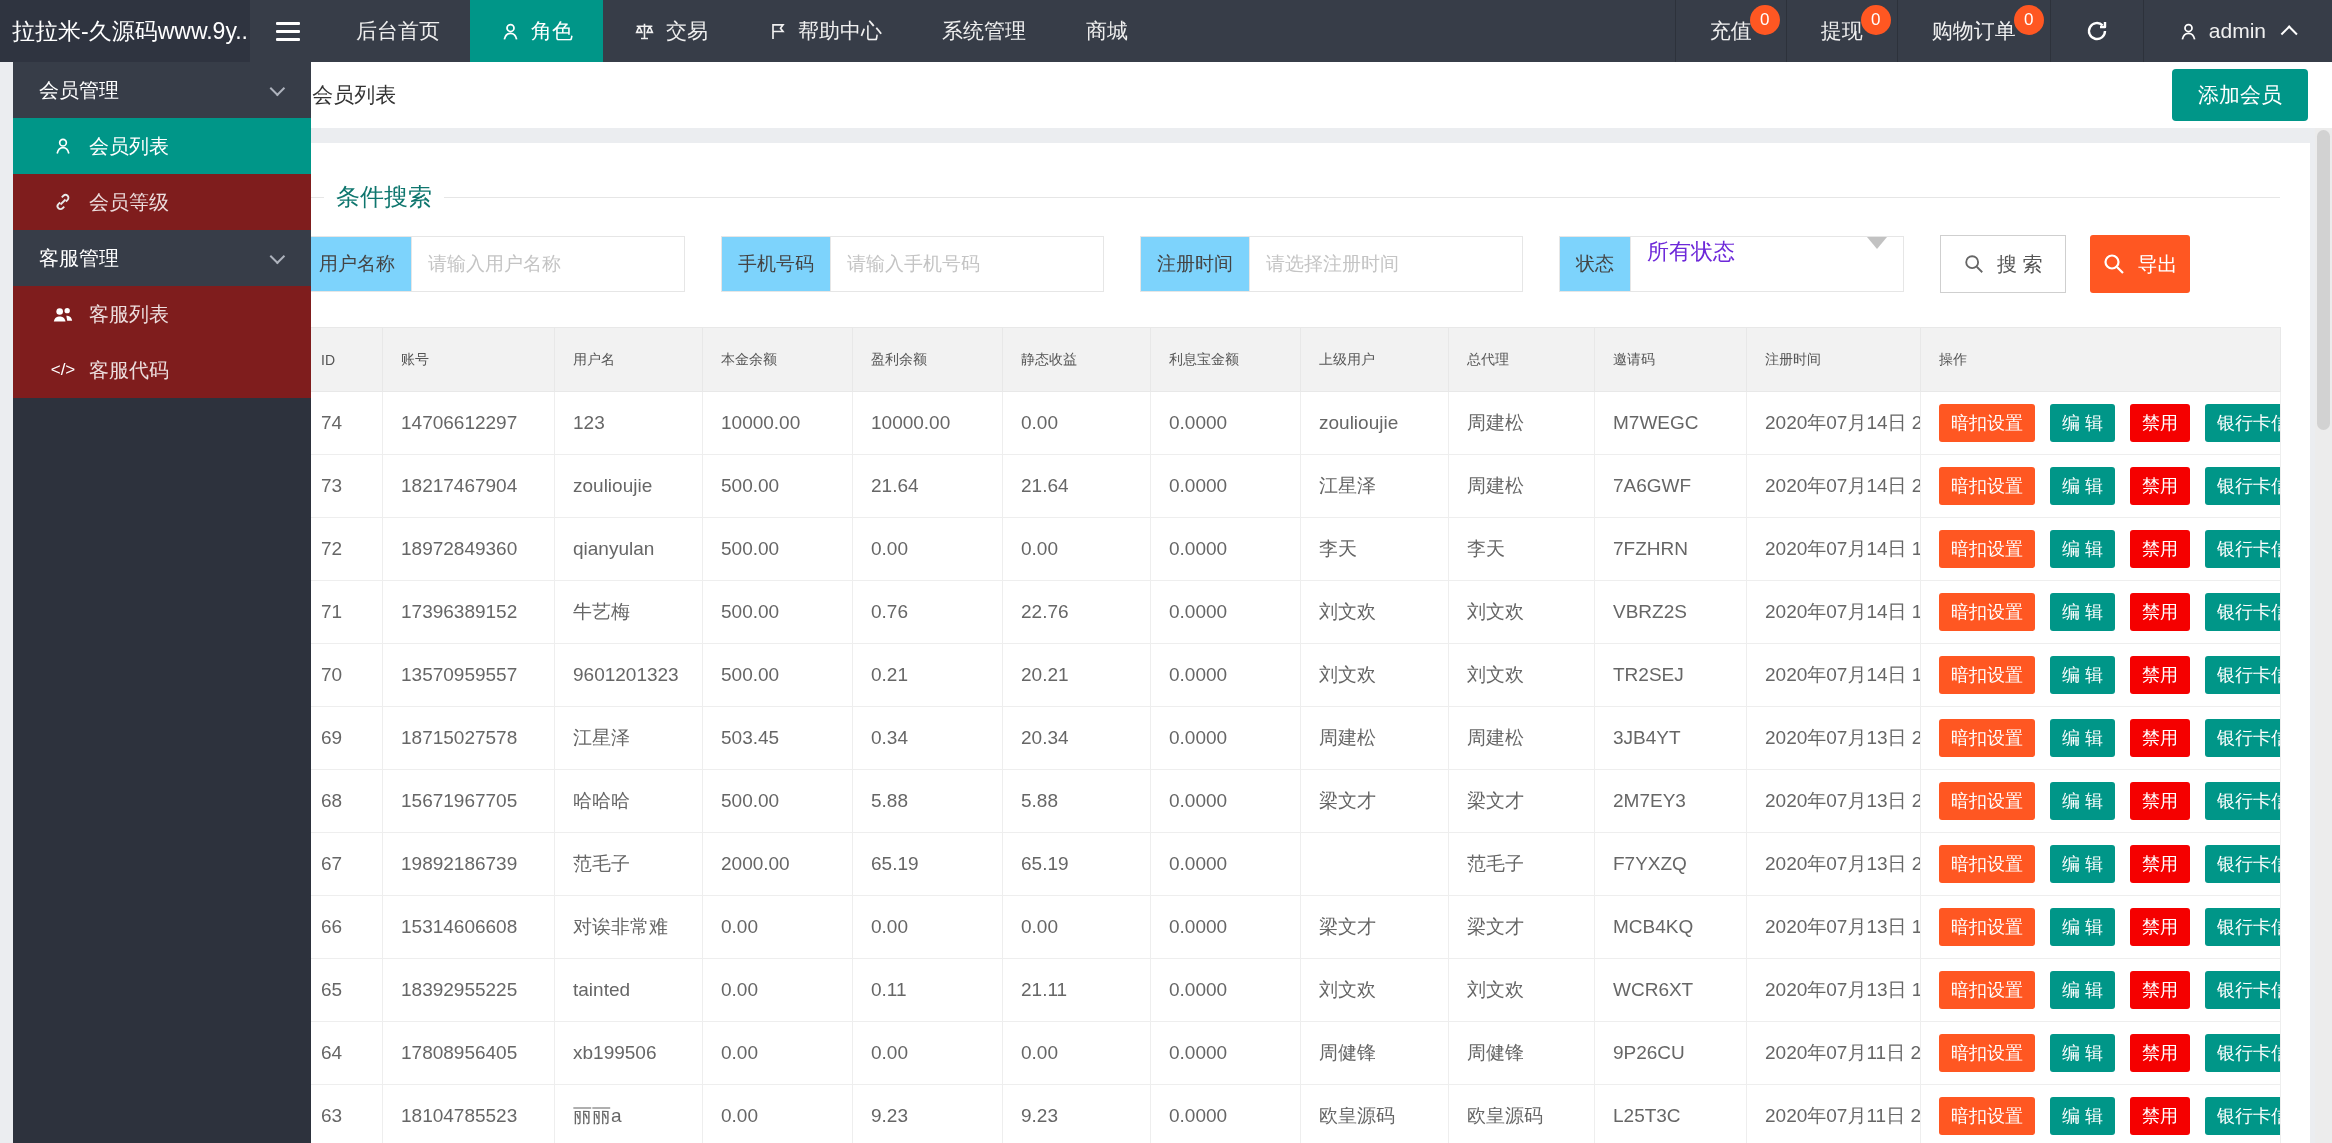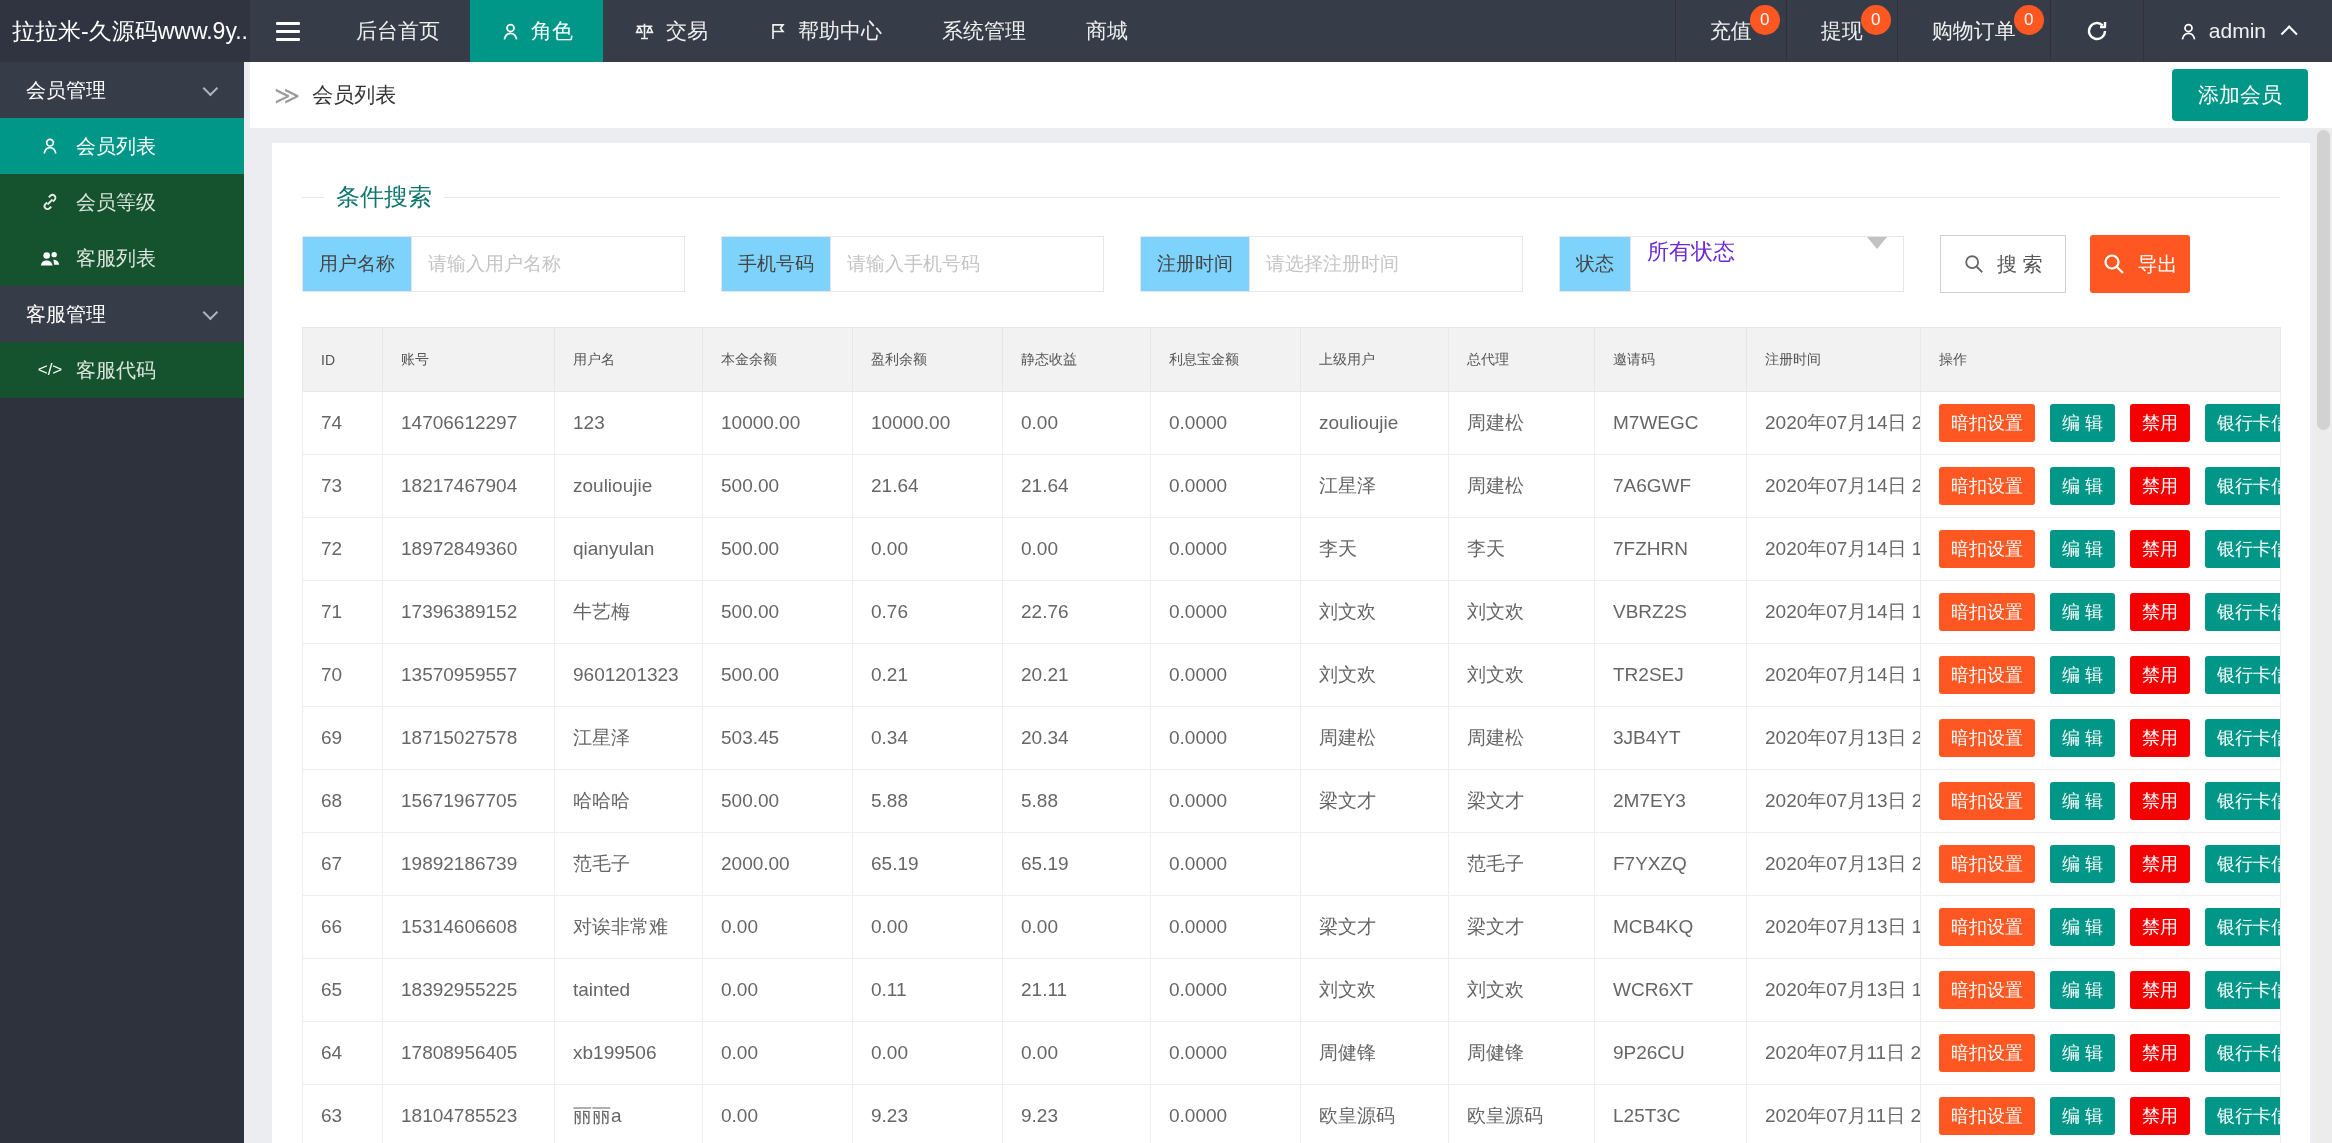--- a/index.html
+++ b/index.html
@@ -14,24 +14,24 @@
   .nav-item.burger { padding:0 26px; }
   .nav-item.active { background:#009688; color:#fff; }
   .nav-right { margin-left:auto; display:flex; align-items:stretch; }
   .nav-right .nav-item { border-left:1px solid rgba(0,0,0,.18); padding:0 34px; }
   .badge { position:absolute; top:5px; right:6px; min-width:30px; height:30px; border-radius:15px; background:#ff5722; color:#fff; font-size:17px; display:flex; align-items:center; justify-content:center; }
   .burger-bars { display:inline-block; width:24px; }
   .burger-bars i { display:block; height:3px; background:#fff; margin:5px 0; border-radius:1px; }
   .chev-up { display:inline-block; width:12px; height:12px; border-left:2px solid #fff; border-top:2px solid #fff; transform:rotate(45deg) translateY(4px); margin-left:10px; }
 
   
-  .sidebar { position:absolute; left:0; top:62px; width:244px; bottom:0; background:#2d323d; z-index:20; }
+  .sidebar { position:absolute; left:13px; top:62px; width:298px; bottom:0; background:#2d323d; z-index:20; }
   .side-item { height:56px; display:flex; align-items:center; font-size:20px; cursor:pointer; }
   .side-group-header { background:#373d48; color:#fff; padding:0 26px; justify-content:space-between; }
-  .side-child { background:#14532d; color:rgba(255,255,255,.85); padding:0 26px 0 38px; gap:14px; }
+  .side-child { background:#7f1d1d; color:rgba(255,255,255,.85); padding:0 26px 0 38px; gap:14px; }
   .side-child.active { background:#009688; color:#fff; }
   .chev-down { display:inline-block; width:11px; height:11px; border-left:2px solid #aeb3bd; border-bottom:2px solid #aeb3bd; transform:rotate(-45deg) translateY(-3px); }
   .side-icon { width:24px; display:inline-flex; justify-content:center; color:#fff; font-size:17px; }
 
   
   .main { position:absolute; left:250px; top:62px; right:0; bottom:0; background:#ebedf0; }
   .crumb-bar { height:66px; background:#fff; display:flex; align-items:center; padding:0 24px; }
   .crumb-icon { color:#9a9a9a; font-size:25px; margin-right:12px; }
   .crumb-title { color:#333; font-size:21px; }
   .btn-add { margin-left:auto; background:#009688; color:#fff; border:none; border-radius:4px; height:52px; padding:0 26px; font-size:21px; cursor:pointer; }
@@ -168,34 +168,34 @@
   <div class="side-item side-child">
     <span class="side-icon">
         <svg class="icon" width="20" height="20" viewBox="0 0 24 24" fill="none" stroke="#e8e8e8" stroke-width="2.2">
           <path d="M9 15l6-6"></path>
           <path d="M10.5 6.5l2-2a3.5 3.5 0 0 1 5 5l-2 2"></path>
           <path d="M13.5 17.5l-2 2a3.5 3.5 0 0 1-5-5l2-2"></path>
         </svg>
       </span>
     <span>会员等级</span>
   </div>
+  <div class="side-item side-group-header">
+    <span>客服管理</span>
+    <span class="chev-down"></span>
+  </div>
   <div class="side-item side-child">
     <span class="side-icon">
         <svg class="icon" width="22" height="20" viewBox="0 0 26 24" fill="#fff">
           <circle cx="9" cy="9" r="4"></circle>
           <path d="M2 21c1-5 4-6 7-6s6 1 7 6z"></path>
           <circle cx="18" cy="8" r="3.2"></circle>
           <path d="M17 14c3 0 6 1 7 6h-6"></path>
         </svg>
       </span>
     <span>客服列表</span>
-  </div>
-  <div class="side-item side-group-header">
-    <span>客服管理</span>
-    <span class="chev-down"></span>
   </div>
   <div class="side-item side-child">
     <span class="side-icon">&lt;/&gt;</span>
     <span>客服代码</span>
   </div>
 </div>
 
 <div class="main">
   <div class="crumb-bar">
     <span class="crumb-icon">≫</span>

